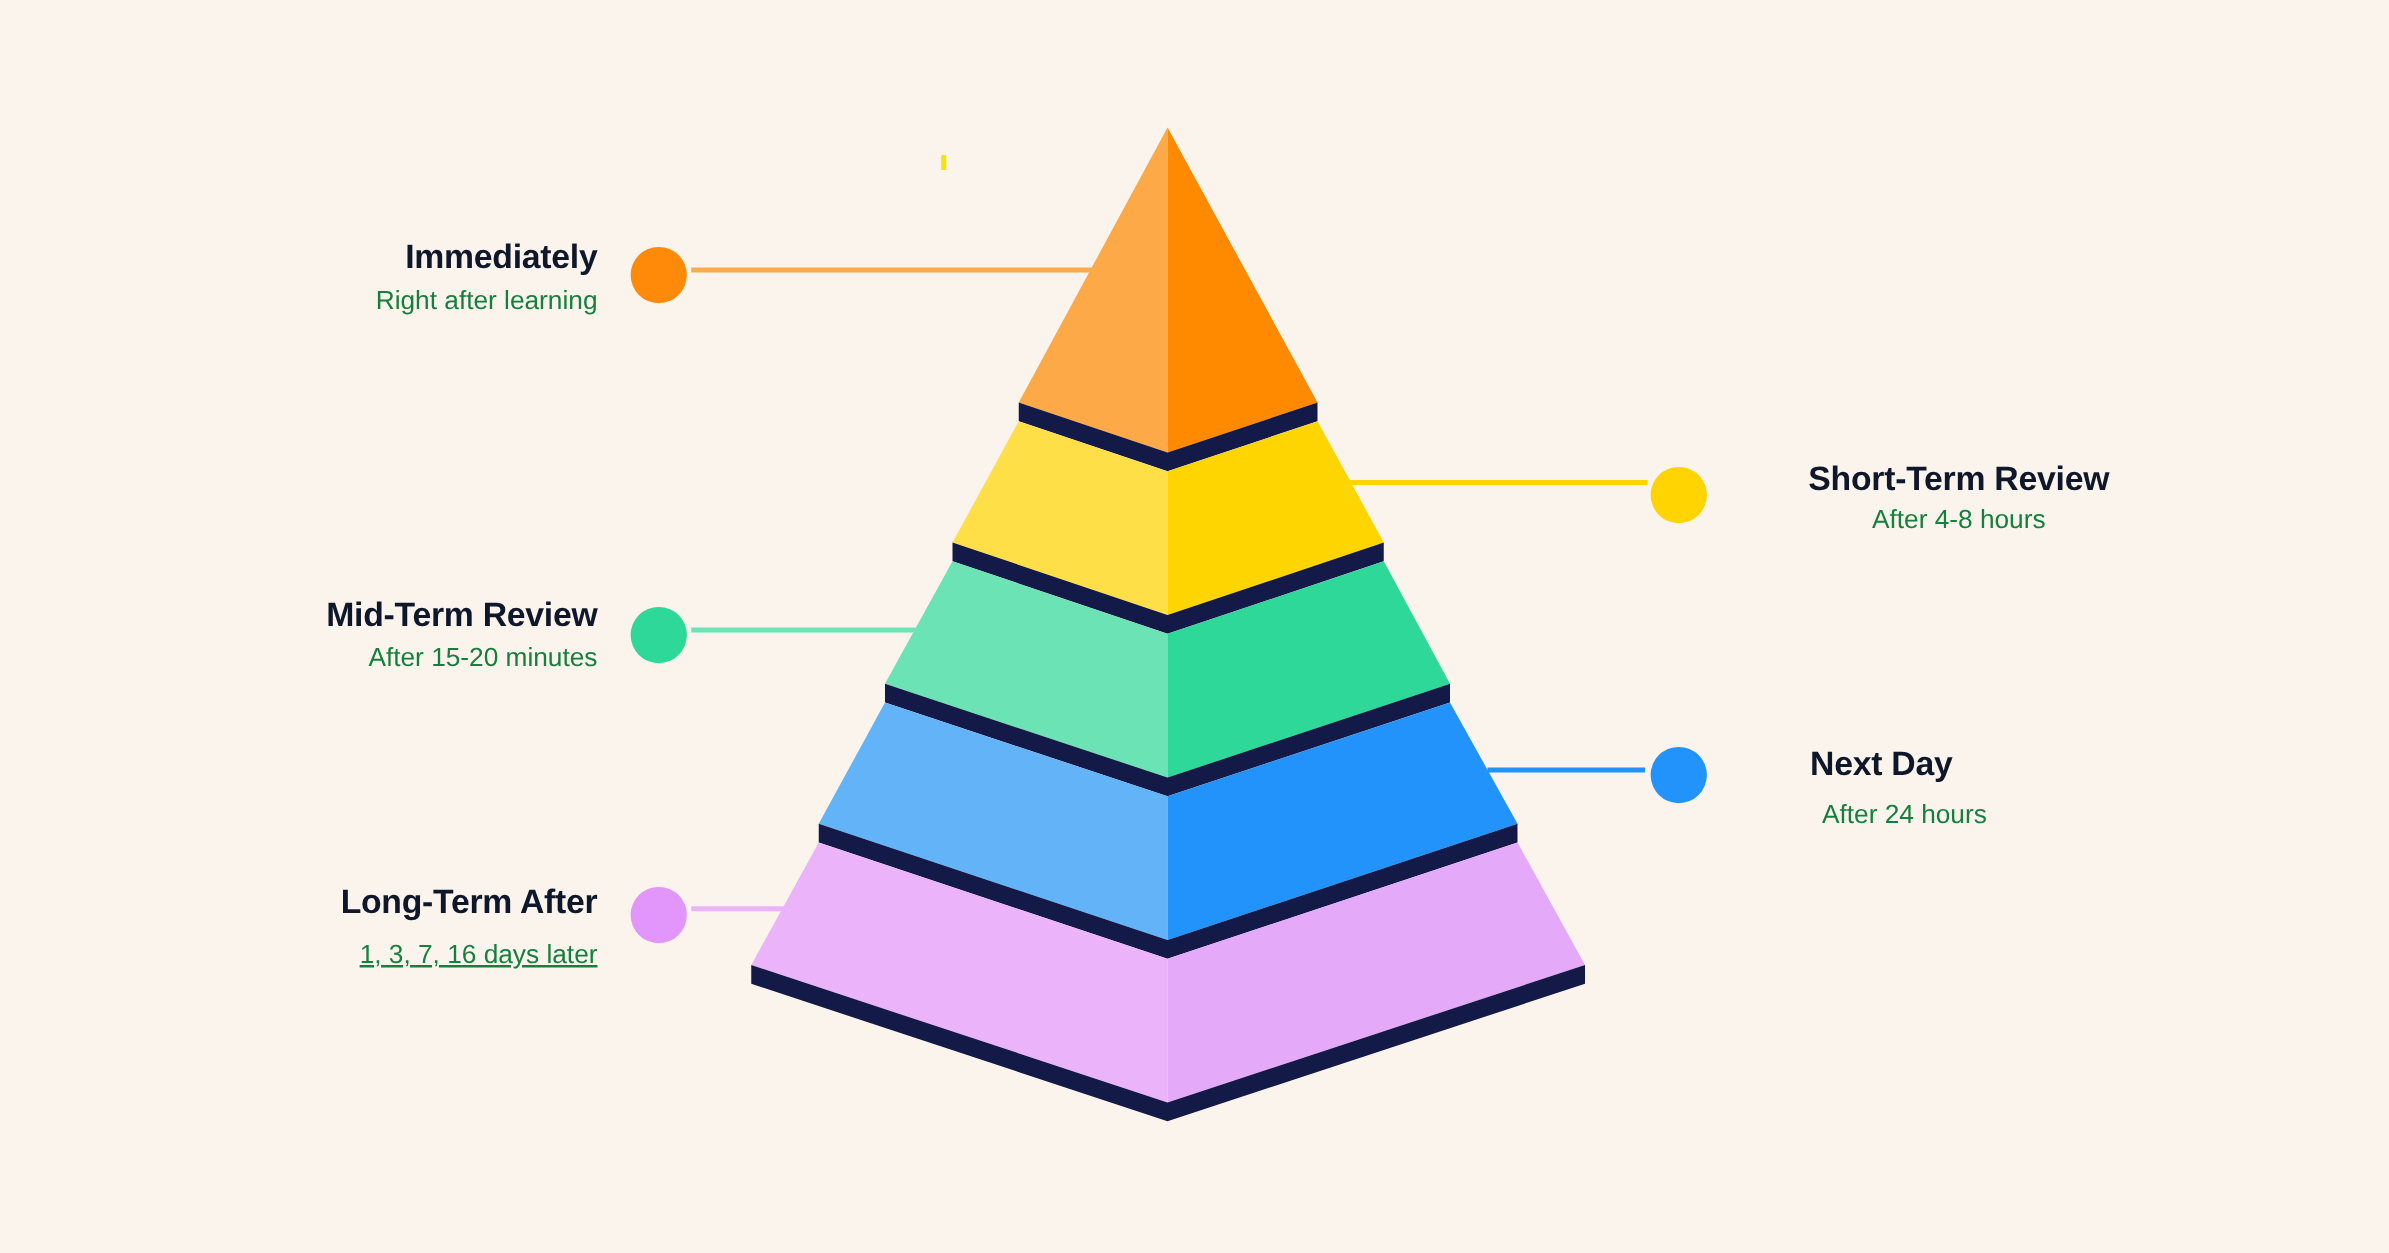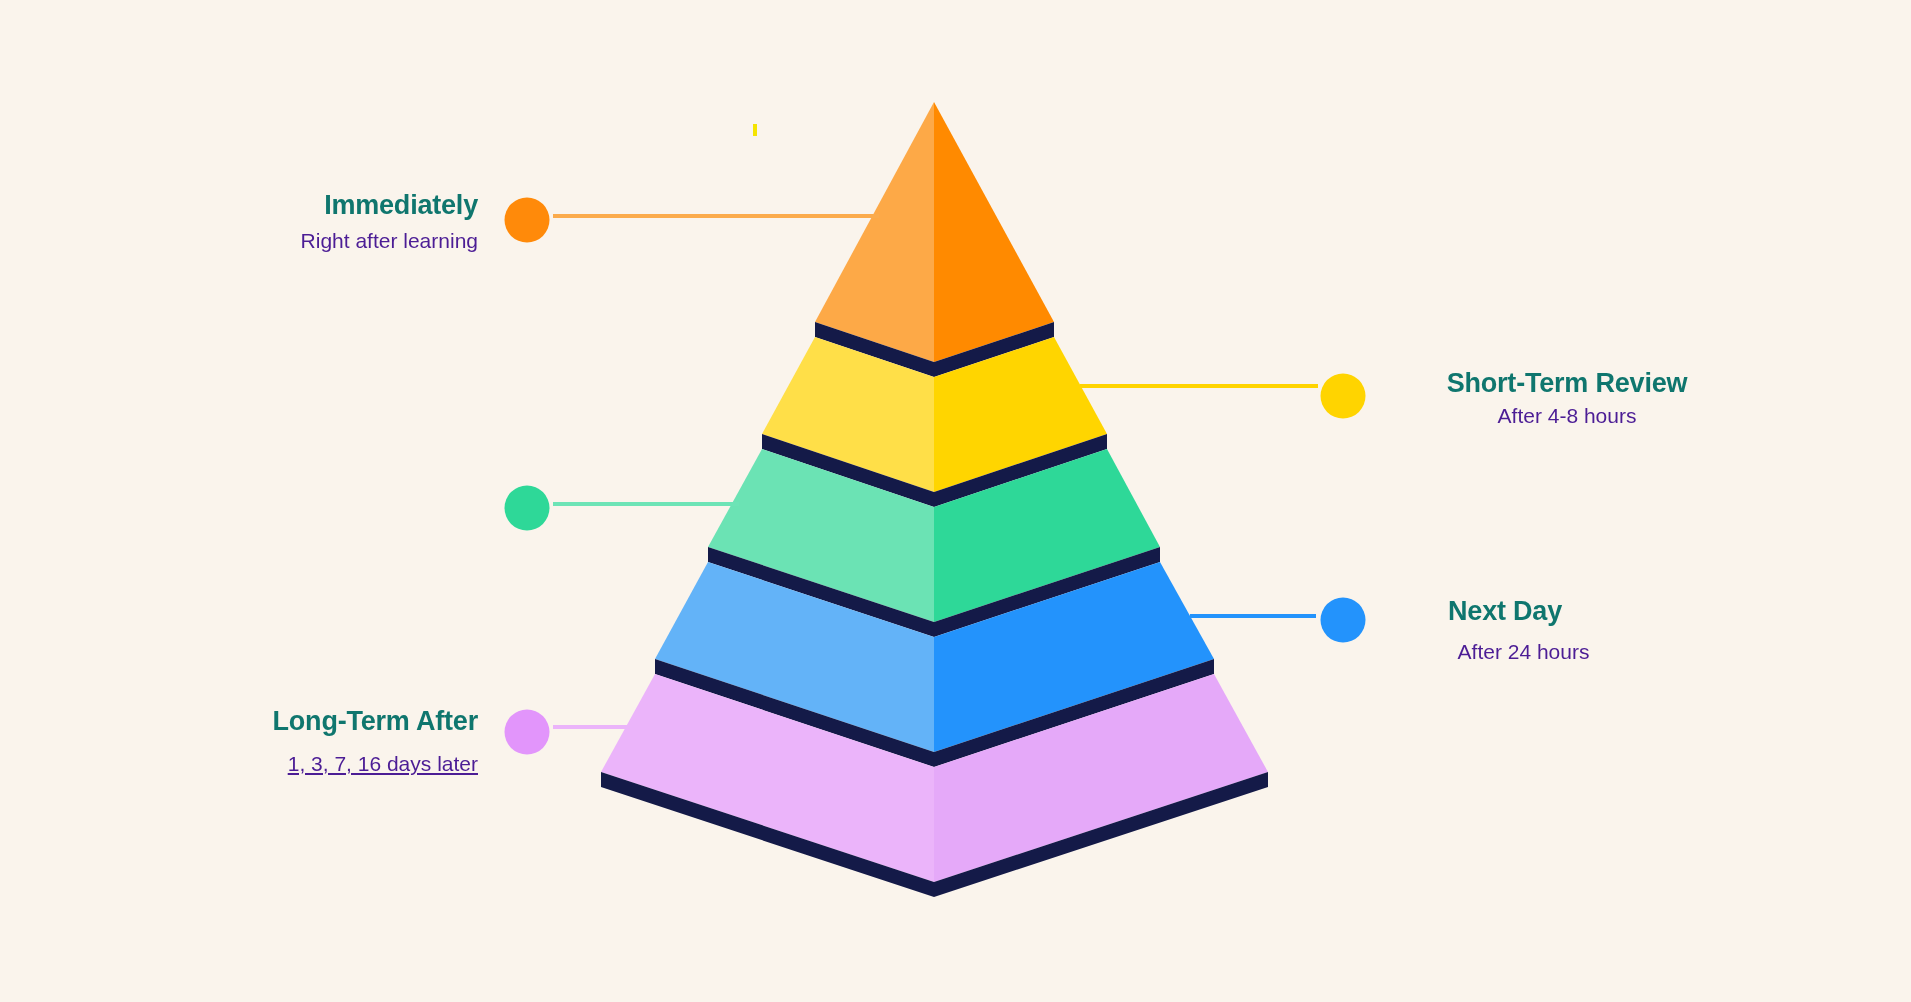--- a/index.html
+++ b/index.html
@@ -7,25 +7,25 @@
     width: 1911px; height: 1002px; overflow: hidden;
     background: #faf4ec;
     font-family: "Liberation Sans", "DejaVu Sans", sans-serif;
   }
   #stage { position: relative; width: 1911px; height: 1002px; }
   svg#pyramid { position: absolute; left: 0; top: 0; }
   .label { position: absolute; width: 340px; }
   .label.left { text-align: right; }
   .label.right { text-align: center; }
   .label .title {
-    font-weight: bold; font-size: 27px; color: #0f766e;
+    font-weight: bold; font-size: 27px; color: #0f172a;
     letter-spacing: -0.2px; line-height: 32px; white-space: nowrap;
   }
   .label .sub {
-    font-size: 21px; color: #4c1d95; line-height: 26px; white-space: nowrap;
+    font-size: 21px; color: #15803d; line-height: 26px; white-space: nowrap;
   }
 </style>
 </head>
 <body style="background: rgb(250, 244, 236);">
 
 <div id="stage">
   <svg id="pyramid" width="1911" height="1002" viewBox="0 0 1911 1002">
 
     <rect x="753" y="124" width="4" height="12" fill="#f5e400"></rect>
 
@@ -70,20 +70,24 @@
     <circle cx="527" cy="508" r="22.5" fill="#2ed898"></circle>
     <circle cx="1343" cy="620" r="22.5" fill="#2393fc"></circle>
     <circle cx="527" cy="732" r="22.5" fill="#e295fb"></circle>
   </svg>
 
   <div class="label left" style="left:138px; top:189px;">
     <div class="title">Immediately</div>
     <div class="sub" style="margin-top:7px;">Right after learning</div>
   </div>
 
+  <div class="label left" style="left:138px; top:476px;">
+    <div class="title">Mid-Term Review</div>
+    <div class="sub" style="margin-top:6px;">After 15-20 minutes</div>
+  </div>
 
   <div class="label left" style="left:138px; top:705px;">
     <div class="title">Long-Term After</div>
     <div class="sub" style="margin-top:14px;text-decoration:underline;">1, 3, 7, 16 days later</div>
   </div>
 
   <div class="label right" style="left:1397px; top:367px;">
     <div class="title">Short-Term Review</div>
     <div class="sub" style="margin-top:4px;">After 4-8 hours</div>
   </div>

